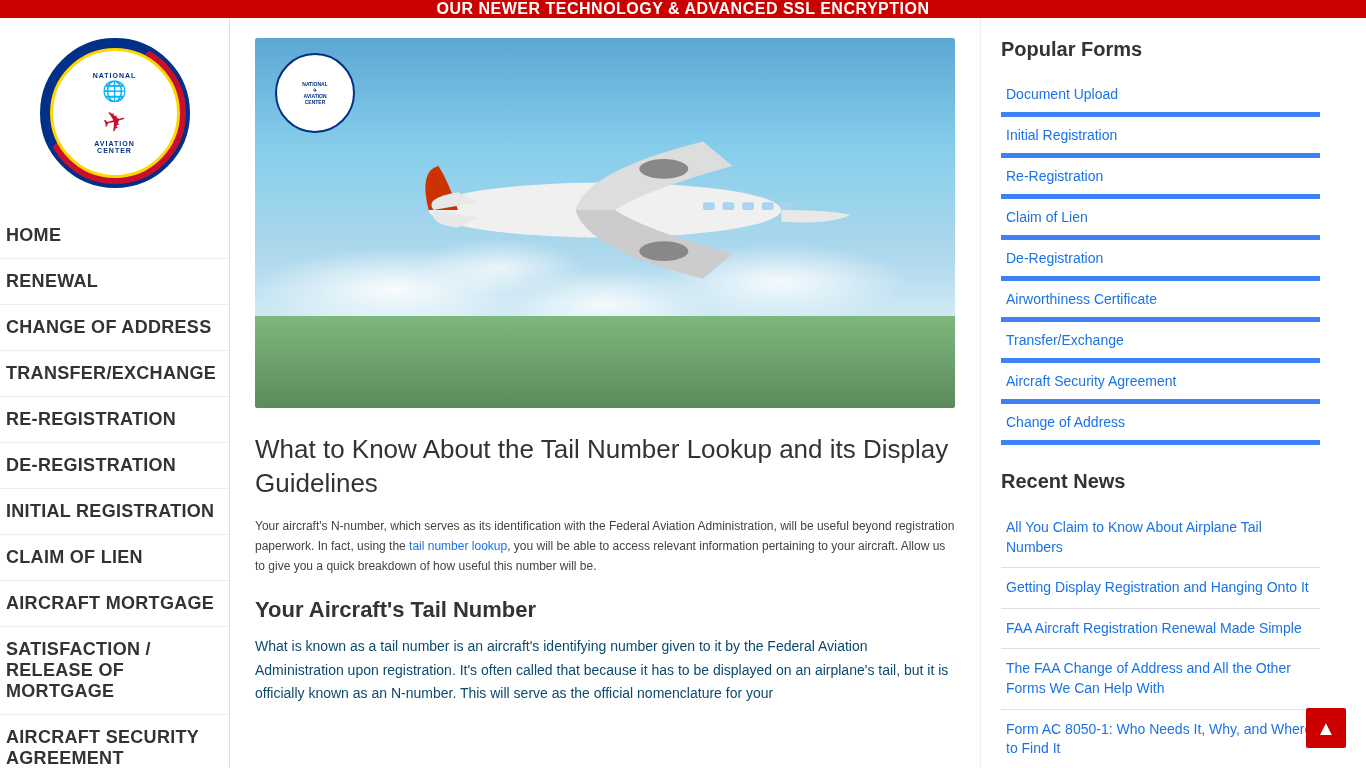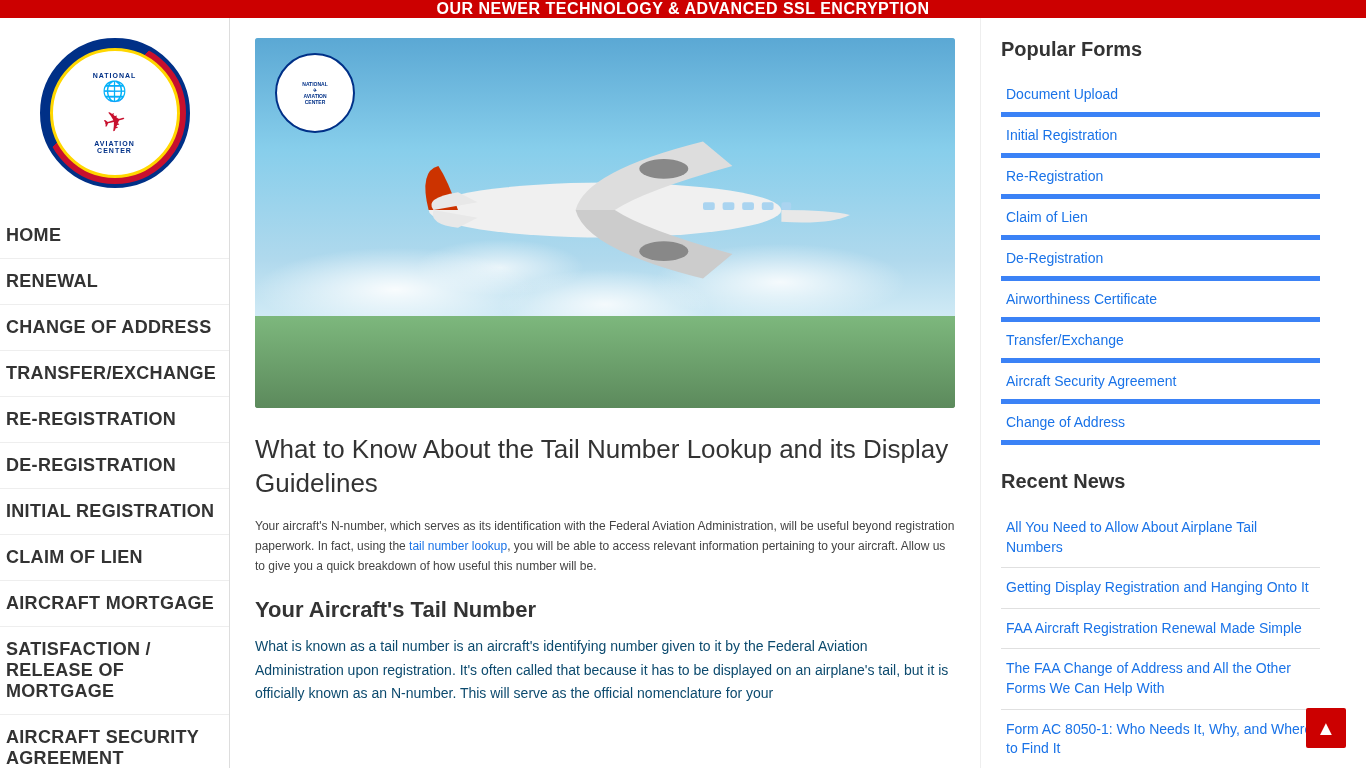--- a/index.html
+++ b/index.html
@@ -369,21 +369,21 @@
           <a href="#">Aircraft Security Agreement</a>
         </li>
         <li>
           <a href="#">Change of Address</a>
         </li>
       </ul>
 
     <h2 class="sidebar-section-title">Recent News</h2>
     <ul class="recent-news-list" id="recent-news-list">
     <li>
-          <a href="#">All You Need to Allow About Airplane Tail Numbers</a>
+          <a href="#">All You Claim to Know About Airplane Tail Numbers</a>
         </li>
         <li>
           <a href="#">Getting Display Registration and Hanging Onto It</a>
         </li>
         <li>
           <a href="#">FAA Aircraft Registration Renewal Made Simple</a>
         </li>
         <li>
           <a href="#">The FAA Change of Address and All the Other Forms We Can Help With</a>
         </li>

